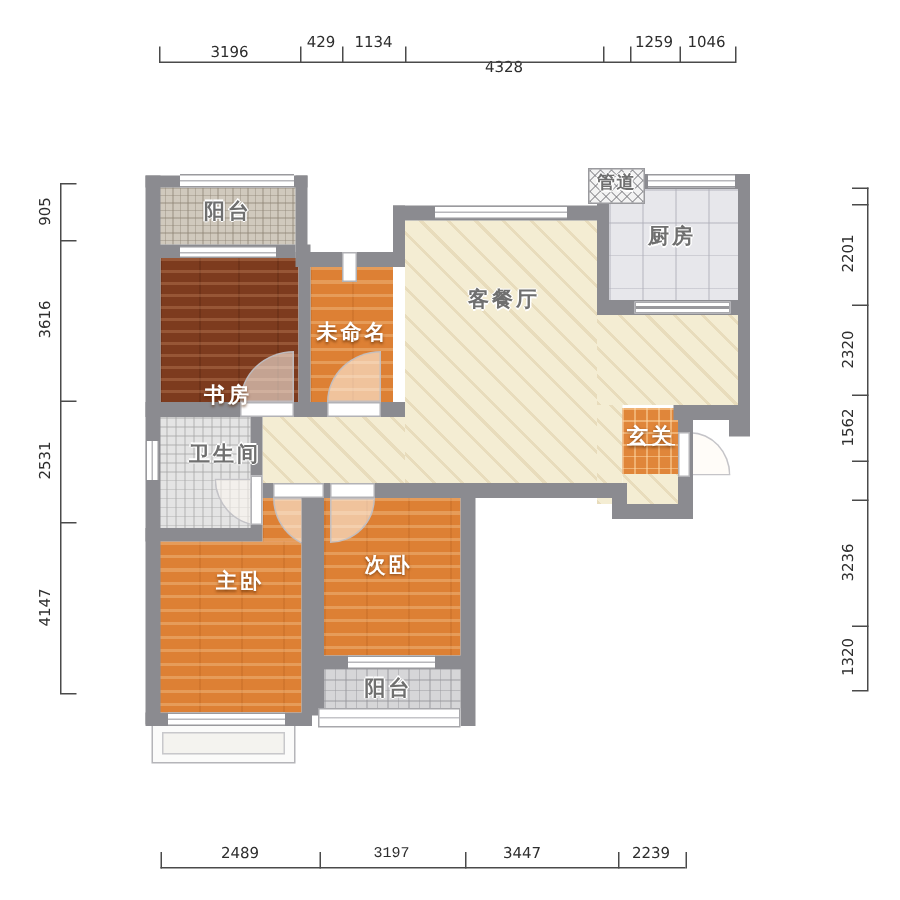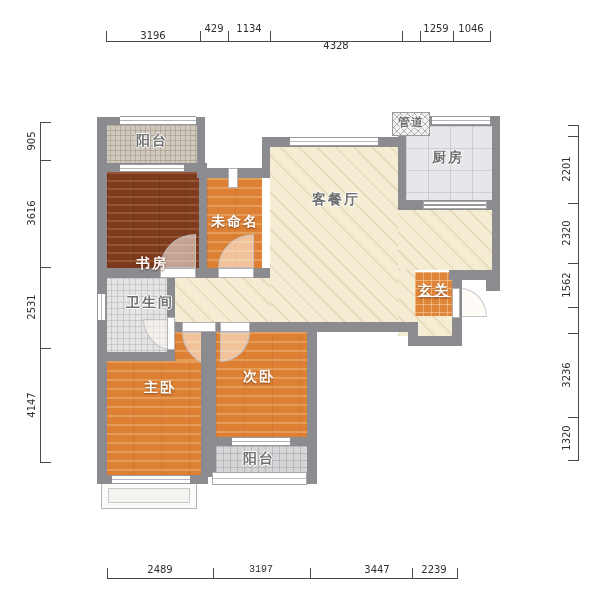--- a/index.html
+++ b/index.html
@@ -170,21 +170,21 @@
   <div class="dlbl" style="left:471px;top:23px;">1046</div>
 
   <div class="dline z5" style="left:107px;top:578px;width:350px;height:1px;"></div>
   <div class="dtick" style="left:107px;top:568px;width:1px;height:11px;"></div>
   <div class="dtick" style="left:213px;top:568px;width:1px;height:11px;"></div>
   <div class="dtick" style="left:310px;top:568px;width:1px;height:11px;"></div>
   <div class="dtick" style="left:412px;top:568px;width:1px;height:11px;"></div>
   <div class="dtick" style="left:457px;top:568px;width:1px;height:11px;"></div>
   <div class="dlbl" style="left:160px;top:564px;">2489</div>
   <div class="dlbl" style="left:261px;top:564px;font-family:Liberation Mono, monospace;">3197</div>
-  <div class="dlbl" style="left:377px;top:564px;">3447</div>
+  <div class="dlbl" style="left:348px;top:564px;">3447</div>
   <div class="dlbl" style="left:434px;top:564px;">2239</div>
 
   <div class="dline z5" style="left:40px;top:122px;width:1px;height:340px;"></div>
   <div class="dtick" style="left:40px;top:122px;width:11px;height:1px;"></div>
   <div class="dtick" style="left:40px;top:160px;width:11px;height:1px;"></div>
   <div class="dtick" style="left:40px;top:267px;width:11px;height:1px;"></div>
   <div class="dtick" style="left:40px;top:348px;width:11px;height:1px;"></div>
   <div class="dtick" style="left:40px;top:462px;width:11px;height:1px;"></div>
   <div class="dlbl-v" style="left:31px;top:141px;">905</div>
   <div class="dlbl-v" style="left:31px;top:213px;">3616</div>

